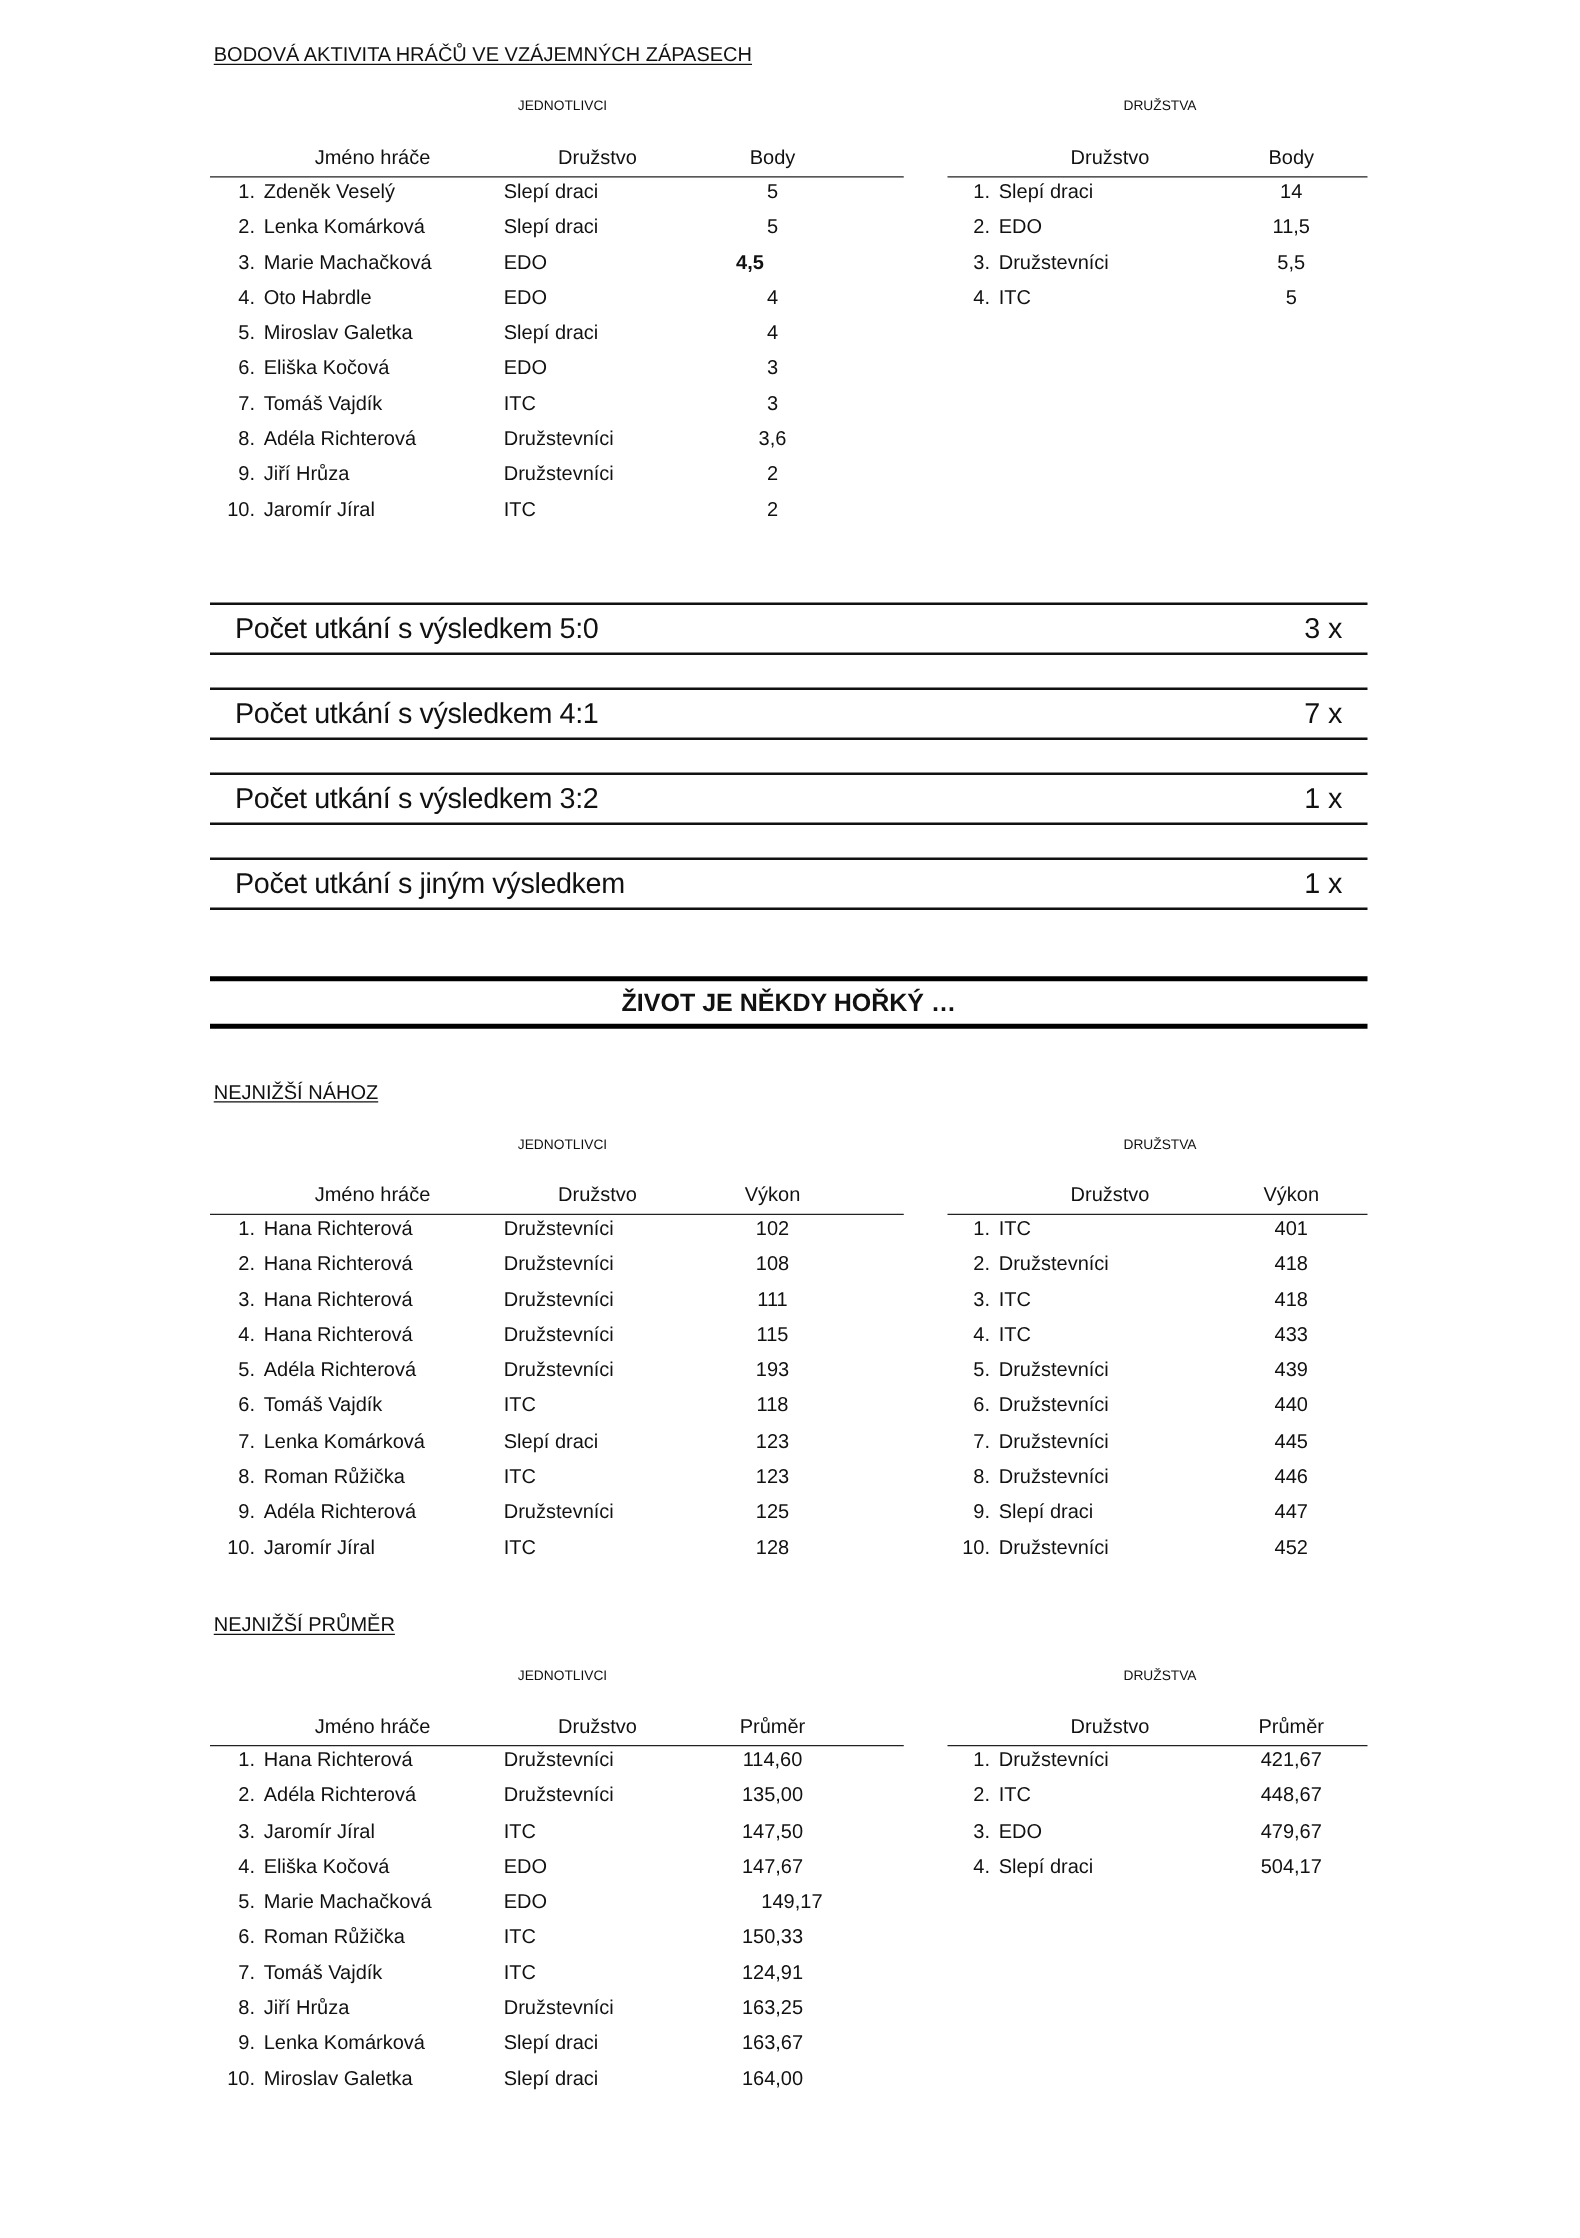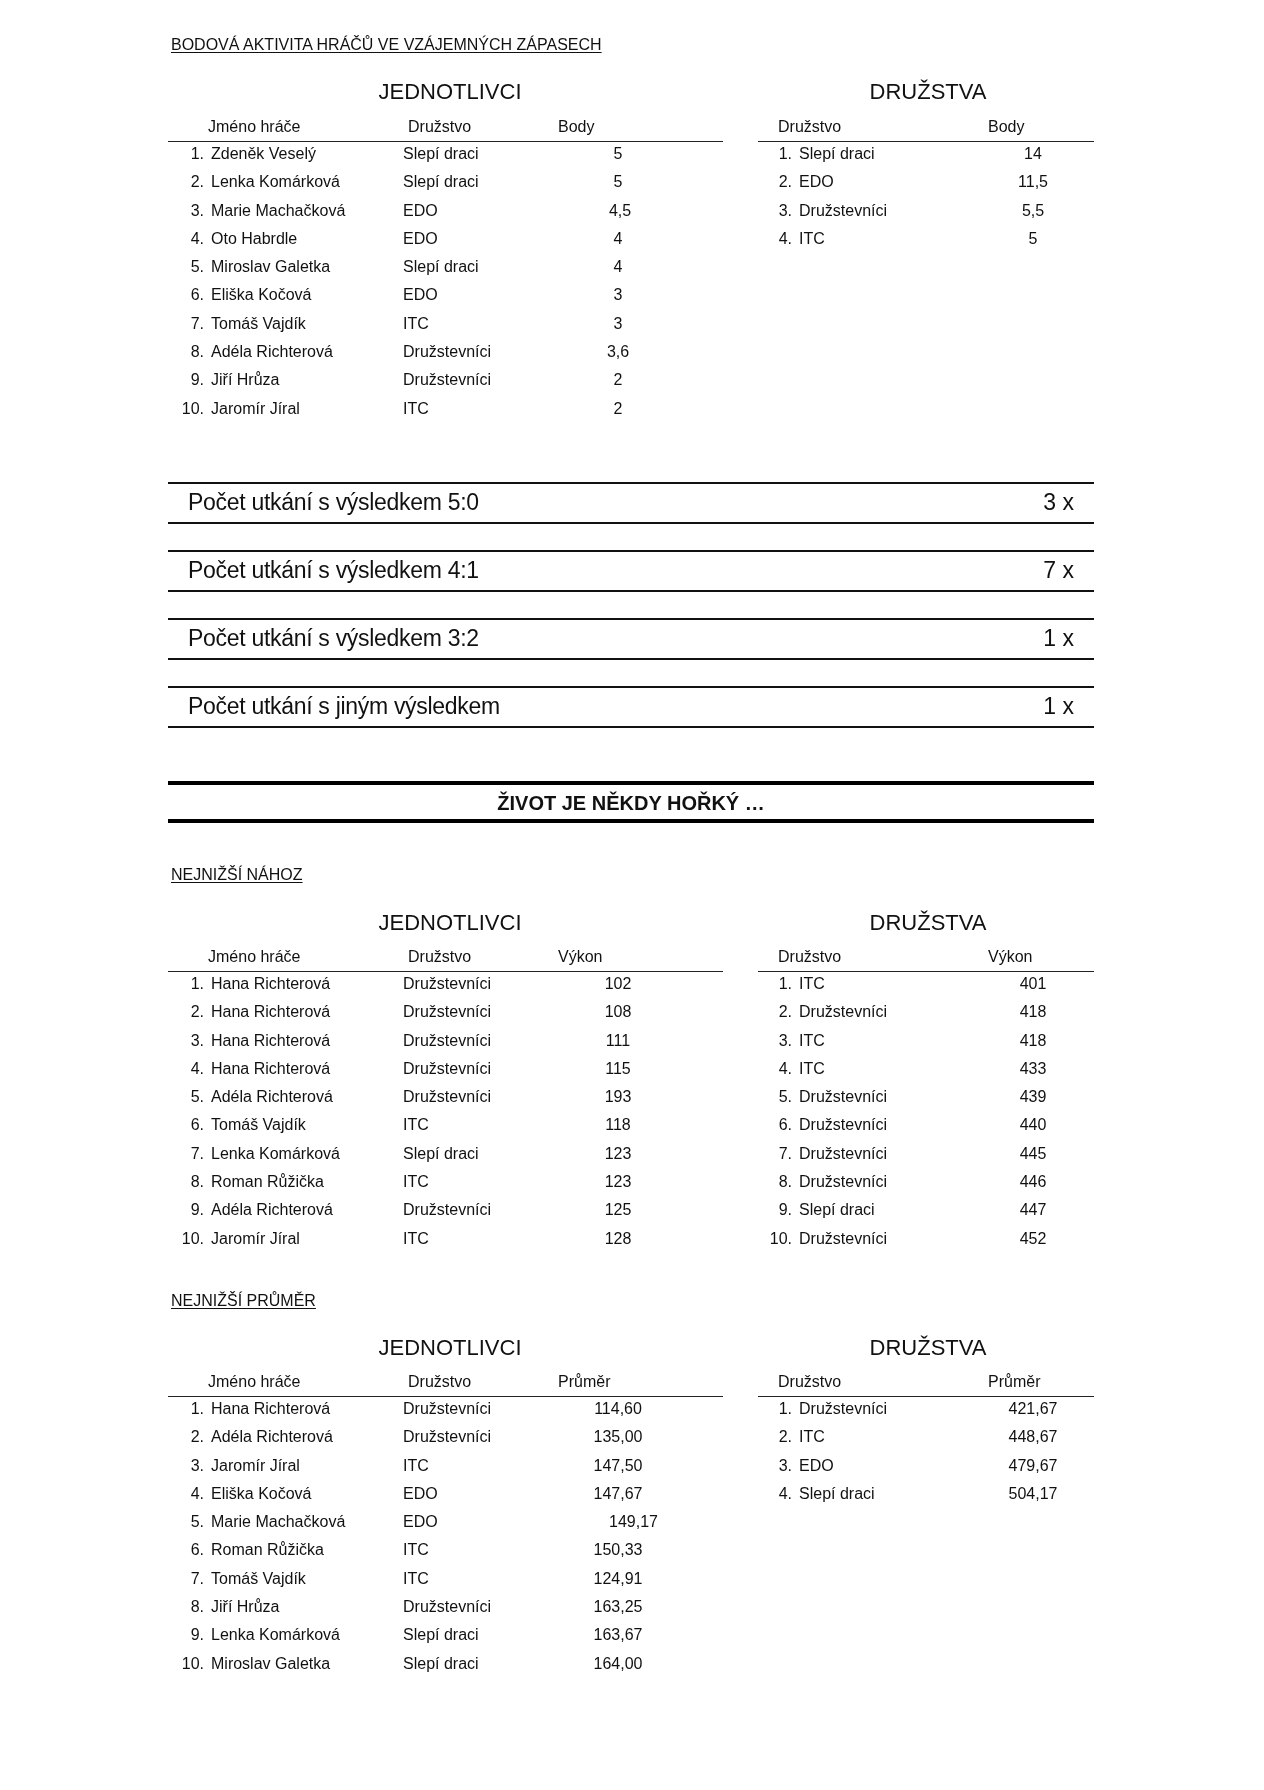--- a/index.html
+++ b/index.html
@@ -1,21 +1,21 @@
 <!DOCTYPE html>
 <html><head>
 <meta charset="utf-8">
 <style>
   html, body { margin: 0; padding: 0; background: #ffffff; }
   body { width: 1264px; height: 1790px; position: relative; font-family: "Liberation Sans", sans-serif; color: #111; }
   .sec-title { position: absolute; left: 171px; font-size: 16px; text-decoration: underline; text-decoration-thickness: 1px; text-underline-offset: 2px; }
-  .sub-title { position: absolute; font-size: 22px; text-align: center; }
+  .sub-title { position: absolute; font-size: 11px; text-align: center; }
   .tbl { position: absolute; }
   .tbl .hdr { position: relative; height: 28px; border-bottom: 1.3px solid #222; }
-  .tbl .hdr span { position: absolute; top: 5px; font-size: 16px; }
+  .tbl .hdr span { position: absolute; top: 5px; font-size: 16px; text-align: center; }
   .tbl .row { position: relative; height: 28.3px; }
   .tbl .row span { position: absolute; top: 3px; font-size: 16px; white-space: nowrap; }
   .num { text-align: right; }
   .val { text-align: center; }
   .stat { position: absolute; left: 168px; width: 926px; height: 38px; border-top: 2.5px solid #111; border-bottom: 2.5px solid #111; }
   .stat .lbl { position: absolute; left: 20px; top: 5px; font-size: 23px; letter-spacing: -0.3px; }
   .stat .cnt { position: absolute; right: 20px; top: 5px; font-size: 23px; }
   .banner { position: absolute; left: 168px; width: 926px; height: 34px; border-top: 4px solid #000; border-bottom: 4px solid #000; text-align: center; }
   .banner span { font-size: 20px; font-weight: bold; line-height: 36px; }
 </style>
@@ -42,21 +42,21 @@
     <div class="row">
       <span class="num" style="left:0;width:36px;">2.</span>
       <span style="left:43px;">Lenka Komárková</span>
       <span style="left:235px;">Slepí draci</span>
       <span class="val" style="left:410px;width:80px;">5</span>
     </div>
     <div class="row">
       <span class="num" style="left:0;width:36px;">3.</span>
       <span style="left:43px;">Marie Machačková</span>
       <span style="left:235px;">EDO</span>
-      <span class="val" style="left:412px;width:80px;">4,5</span>
+      <span class="val" style="left:392px;width:80px;font-weight:bold;">4,5</span>
     </div>
     <div class="row">
       <span class="num" style="left:0;width:36px;">4.</span>
       <span style="left:43px;">Oto Habrdle</span>
       <span style="left:235px;">EDO</span>
       <span class="val" style="left:410px;width:80px;">4</span>
     </div>
     <div class="row">
       <span class="num" style="left:0;width:36px;">5.</span>
       <span style="left:43px;">Miroslav Galetka</span>

